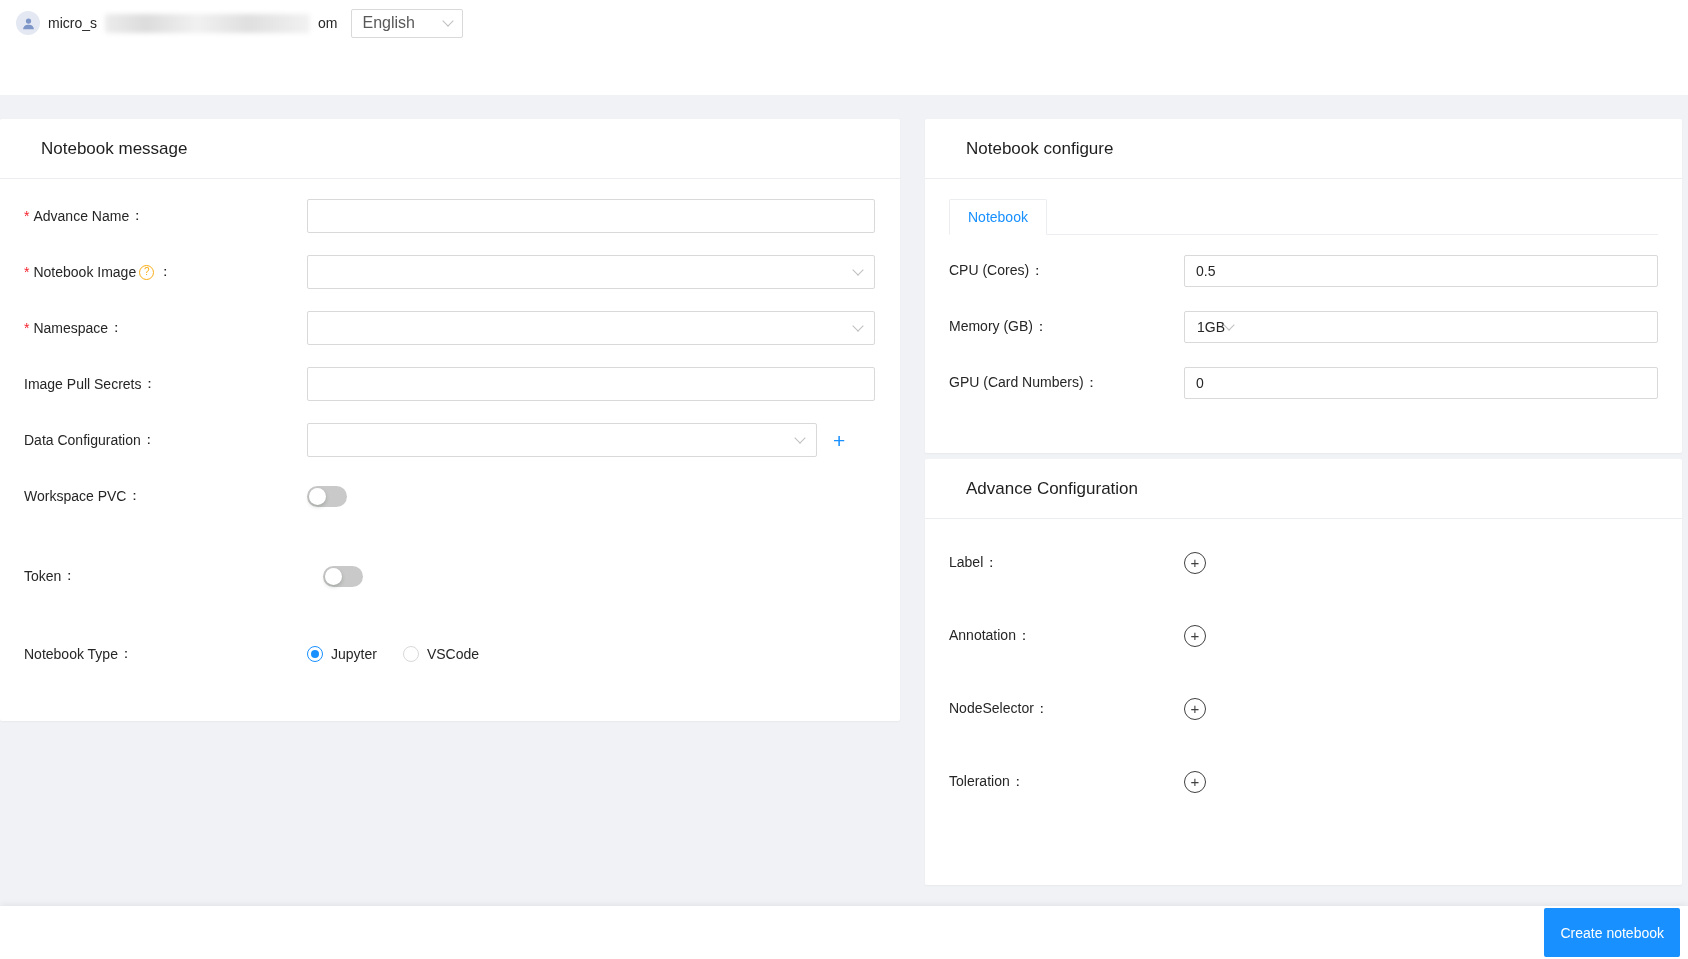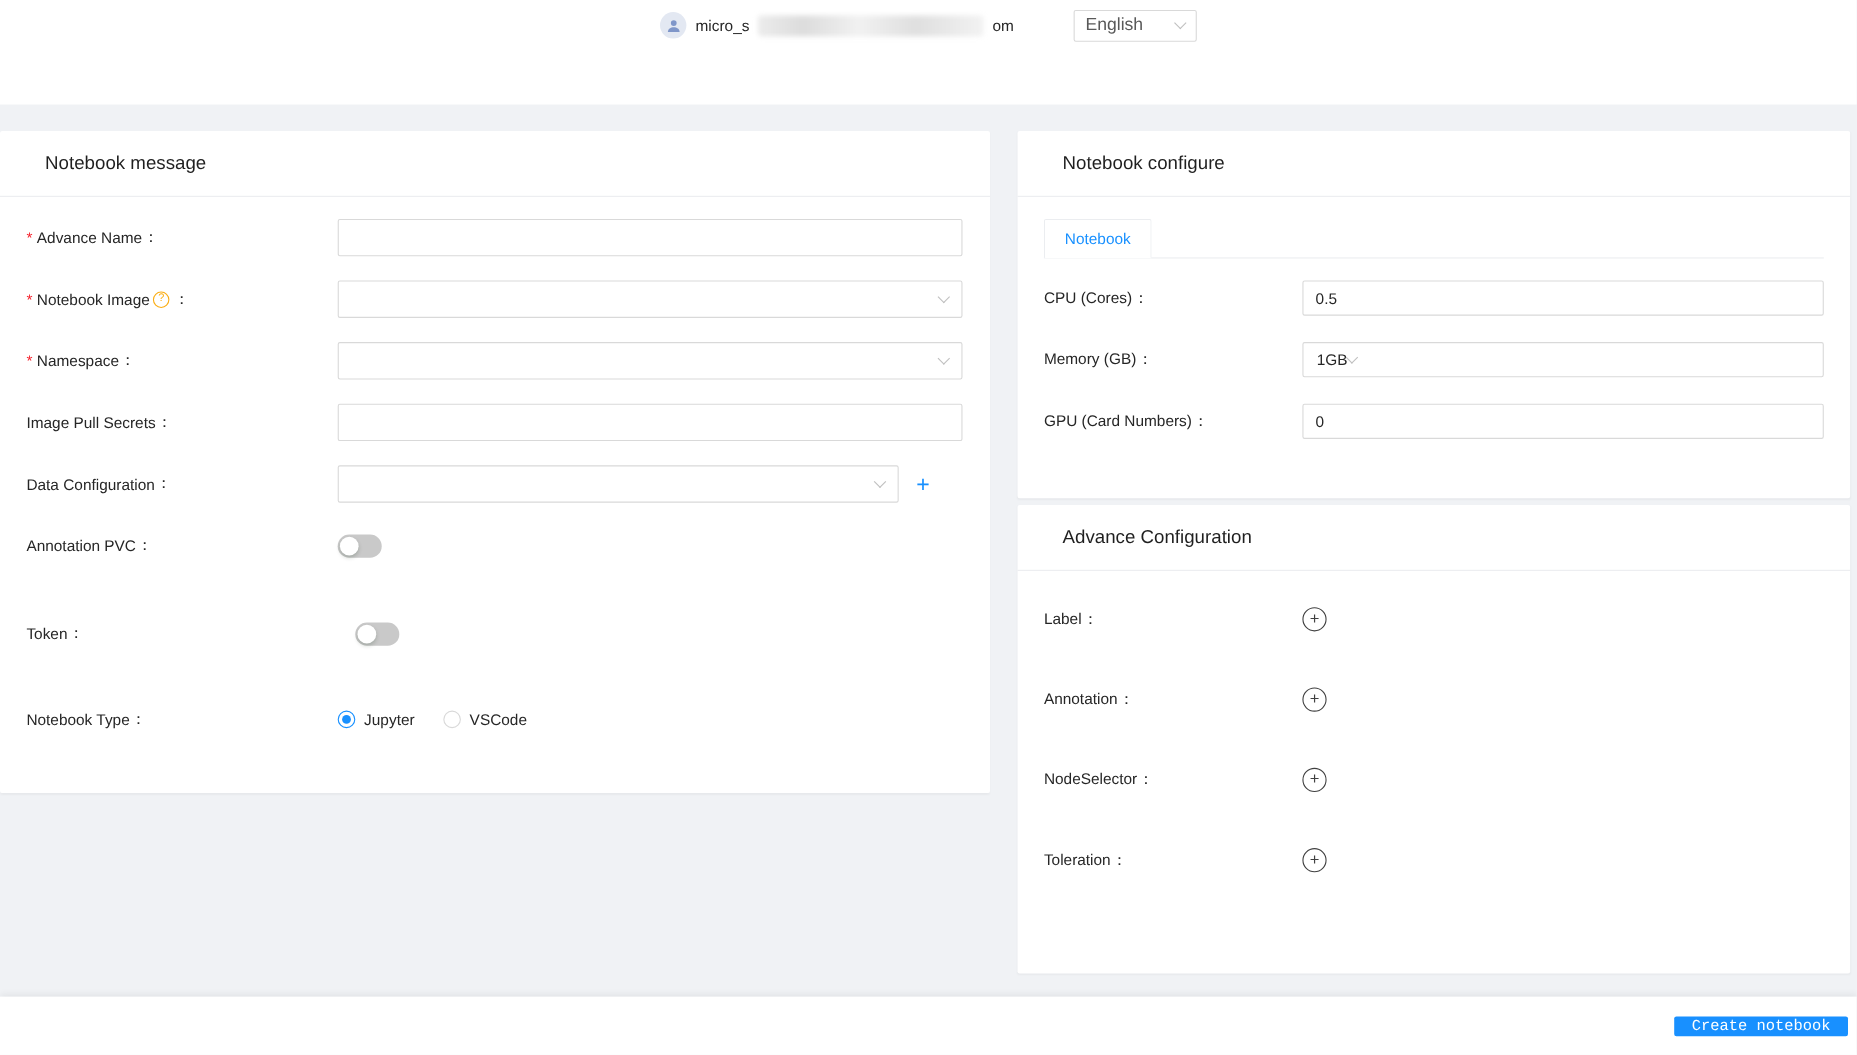--- a/index.html
+++ b/index.html
@@ -12,23 +12,22 @@
     color: #262626;
     overflow: hidden;
   }
 
   
   .topbar { height: 95px; background: #ffffff; }
   .topbar-inner {
     height: 46px;
     display: flex;
     align-items: center;
-    justify-content: center;
+    justify-content: flex-start;
     padding: 0 16px;
-    gap: 40px;
   }
   .user { display: flex; align-items: center; gap: 8px; font-size: 14px; color: #262626; cursor: pointer; }
   .avatar {
     width: 24px; height: 24px; border-radius: 50%;
     background: #e3e8f2; display: flex; align-items: center; justify-content: center;
     overflow: hidden;
   }
   .redacted {
     width: 205px; height: 19px; border-radius: 3px;
     background: linear-gradient(90deg,#ececec,#dcdcdc 20%,#f1f1f1 45%,#dfdfdf 70%,#f2f2f2);
@@ -183,25 +182,25 @@
   }
 
   
   .footbar {
     height: 53px; background: #ffffff;
     box-shadow: 0 -2px 6px rgba(0,0,0,0.06);
     display: flex; align-items: center; justify-content: flex-end;
     padding-right: 8px;
   }
   .btn-primary {
-    height: 18px; padding: 0 16px;
+    height: 49px; padding: 0 16px;
     background: #1890ff; color: #fff;
     border: none; border-radius: 2px;
     font-size: 14px; cursor: pointer;
-    font-family: Liberation Mono, monospace;
+    font-family: Liberation Sans, sans-serif;
   }
 </style>
 </head>
 <body>
 
 <div class="page">
 
   <header class="topbar">
     <div class="topbar-inner">
       <div class="user">
@@ -287,21 +286,21 @@
             <div class="sel sel-narrow">
               <span></span>
               <span class="chev"></span>
             </div>
             <button class="plus-flat">+</button>
           </div>
         </div>
 
         <div class="frow gap-lg">
           <div class="flabel">
-            <span>Annotation PVC</span>
+            <span>Workspace PVC</span>
             <span class="colon">：</span>
           </div>
           <div class="fctrl">
             <div class="switch">
               <span class="knob"></span>
             </div>
           </div>
         </div>
 
         <div class="frow gap-md">

